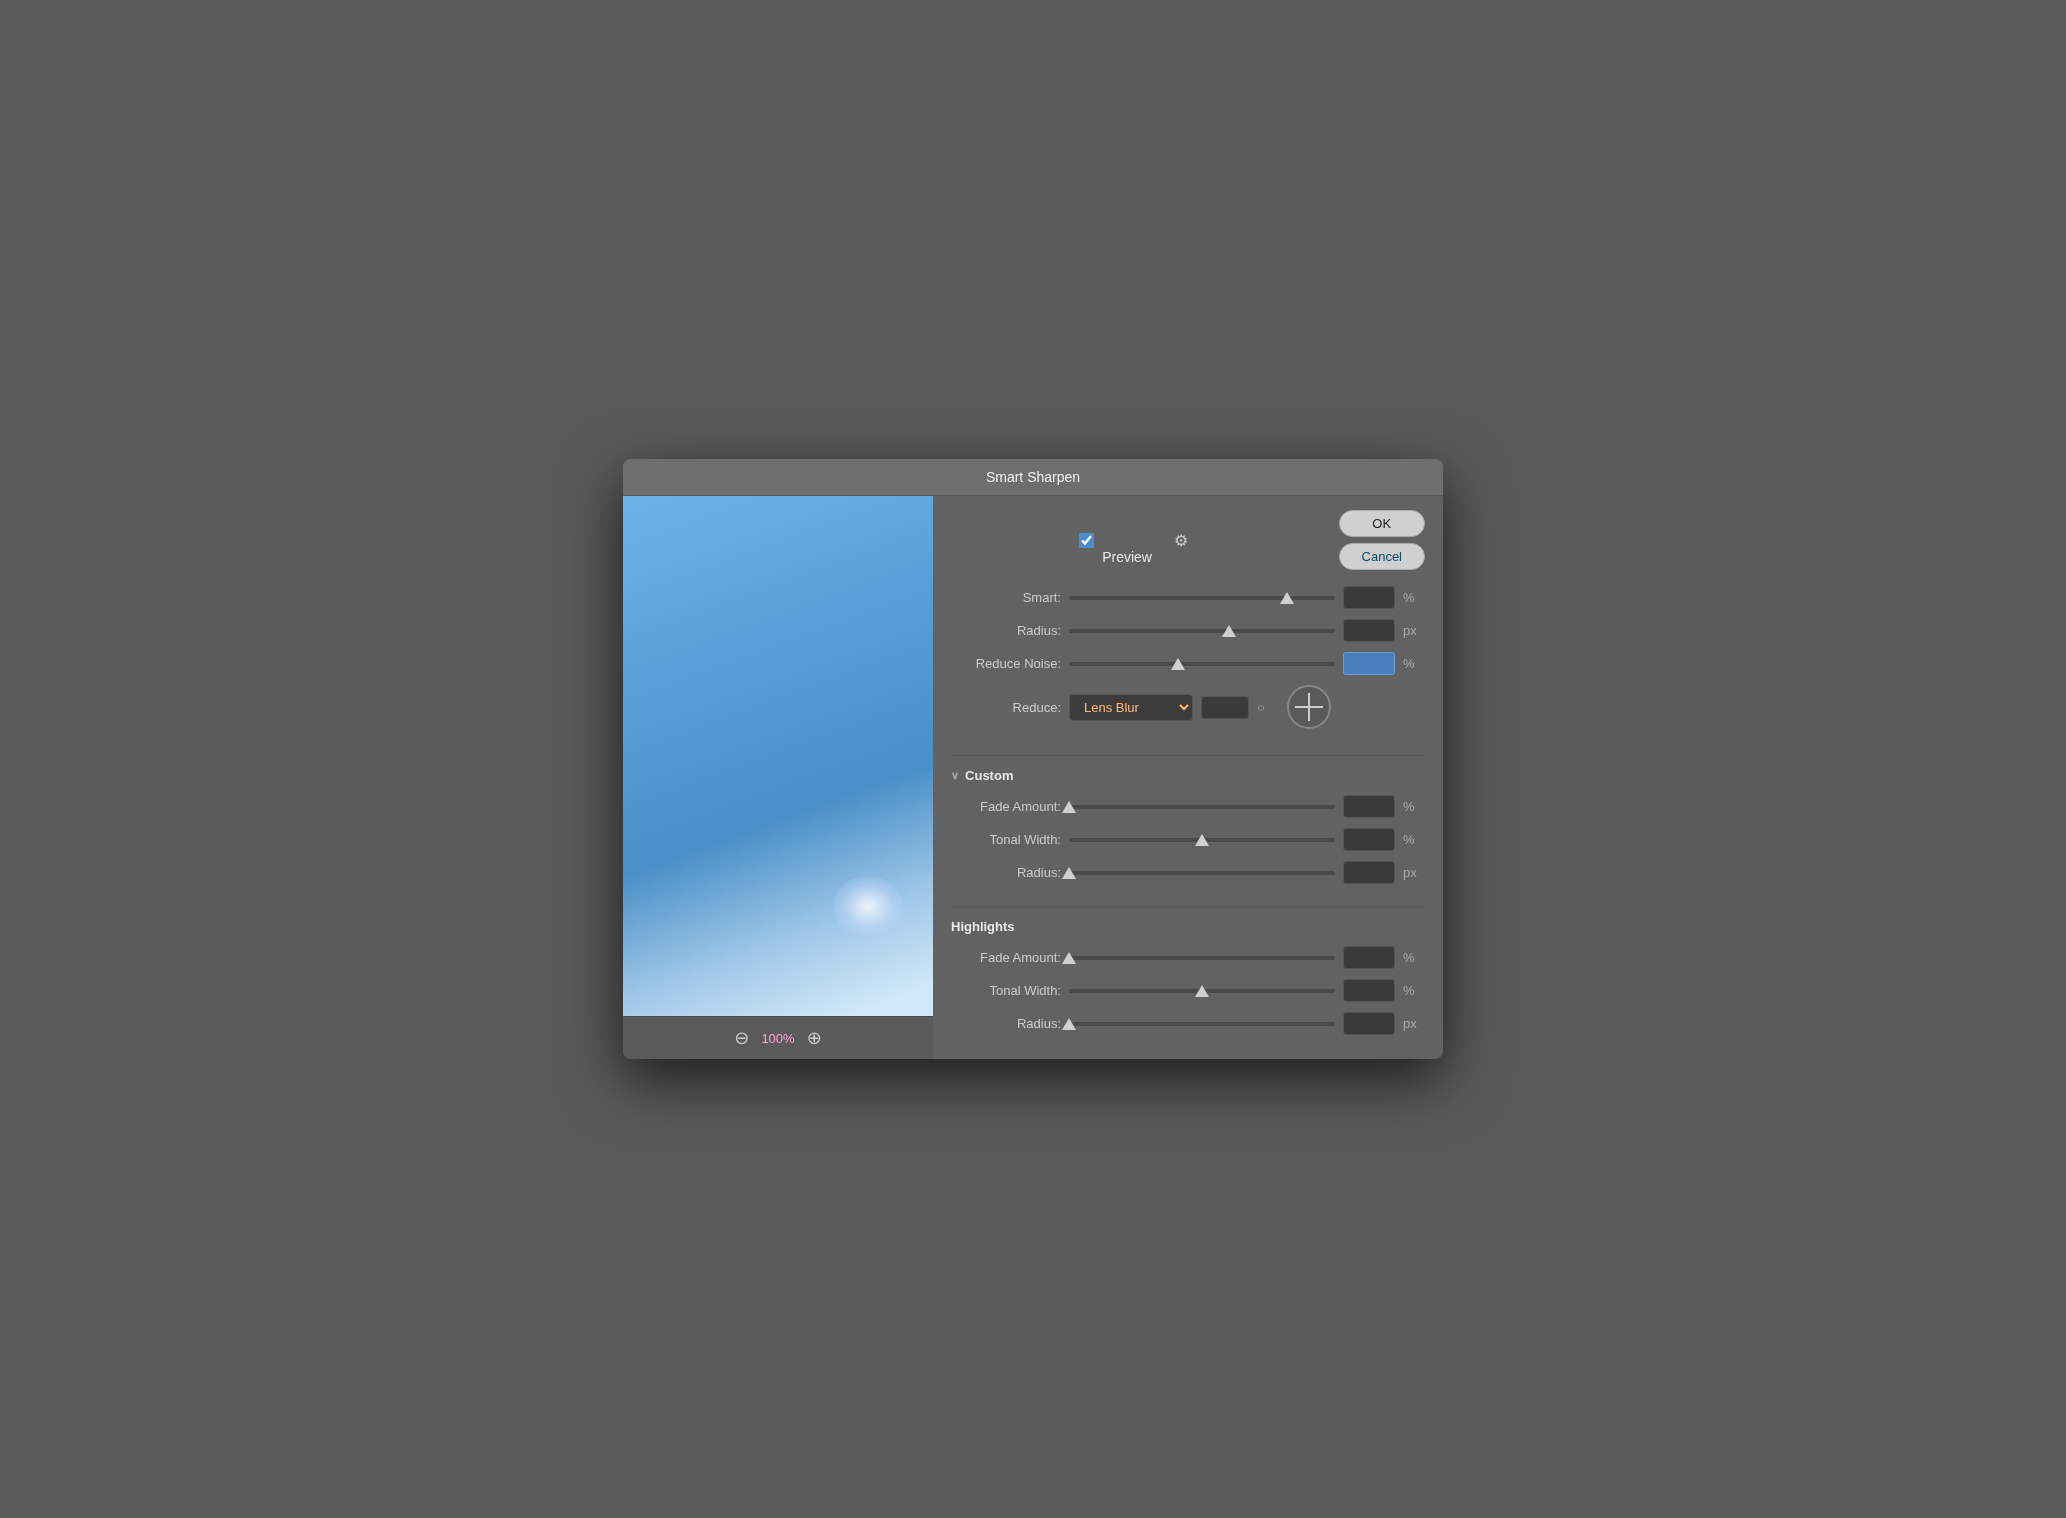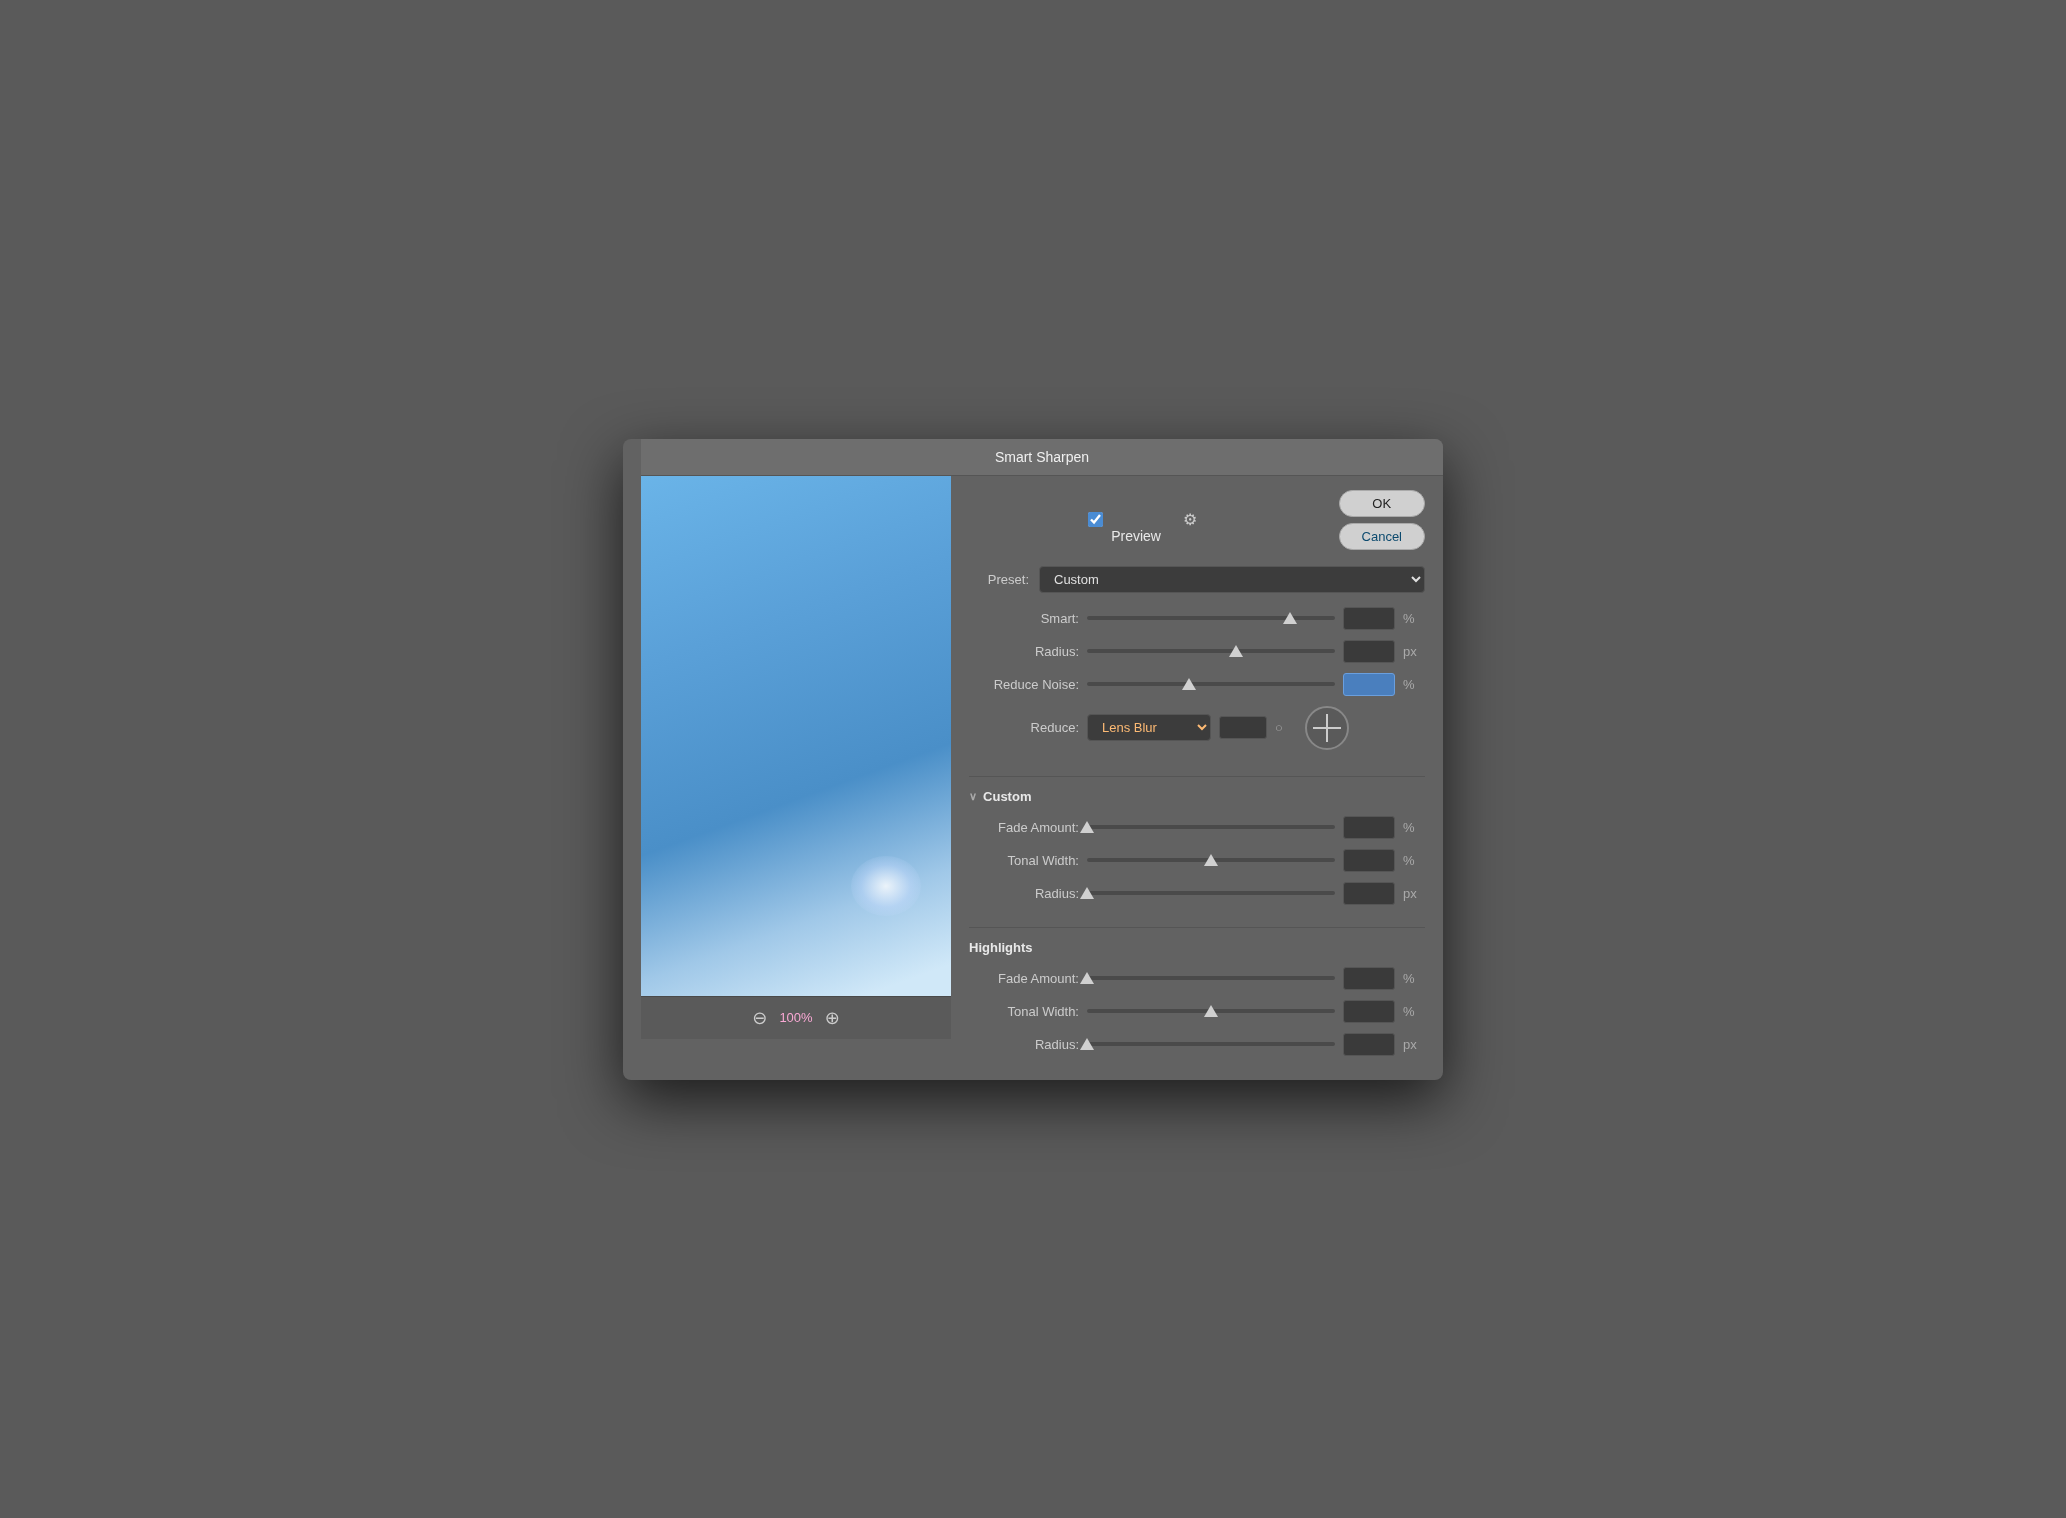--- a/index.html
+++ b/index.html
@@ -14,21 +14,20 @@
       font-size: 13px;
       color: #e0e0e0;
     }
 
     .dialog {
       background: #626262;
       border-radius: 8px;
       width: 820px;
       box-shadow: 0 20px 60px rgba(0,0,0,0.7);
       overflow: hidden;
-      padding-left: 18px;
     }
 
     .title-bar {
       background: #6e6e6e;
       text-align: center;
       padding: 10px;
       font-size: 14px;
       font-weight: 500;
       color: #f0f0f0;
       border-bottom: 1px solid #555;
@@ -378,27 +377,20 @@
           <input type="checkbox" class="preview-checkbox" checked="" style="">
           <span class="preview-label">Preview</span>
           <button class="gear-btn">⚙</button>
         </div>
         <div class="action-buttons">
           <button class="btn-ok">OK</button>
           <button class="btn-cancel">Cancel</button>
         </div>
       </div>
 
-      <div class="preset-row">
-        <span class="preset-label">Preset:</span>
-        <select class="preset-select">
-          <option>Custom</option>
-          <option>Default</option>
-        </select>
-      </div>
 
       <div class="param-row">
         <span class="param-label">Smart:</span>
         <div class="slider-container">
           <div class="slider-track">
             <div class="slider-thumb" style="left: 82%"></div>
           </div>
         </div>
         <input type="text" class="param-input" style="">
         <span class="param-unit">%</span>

